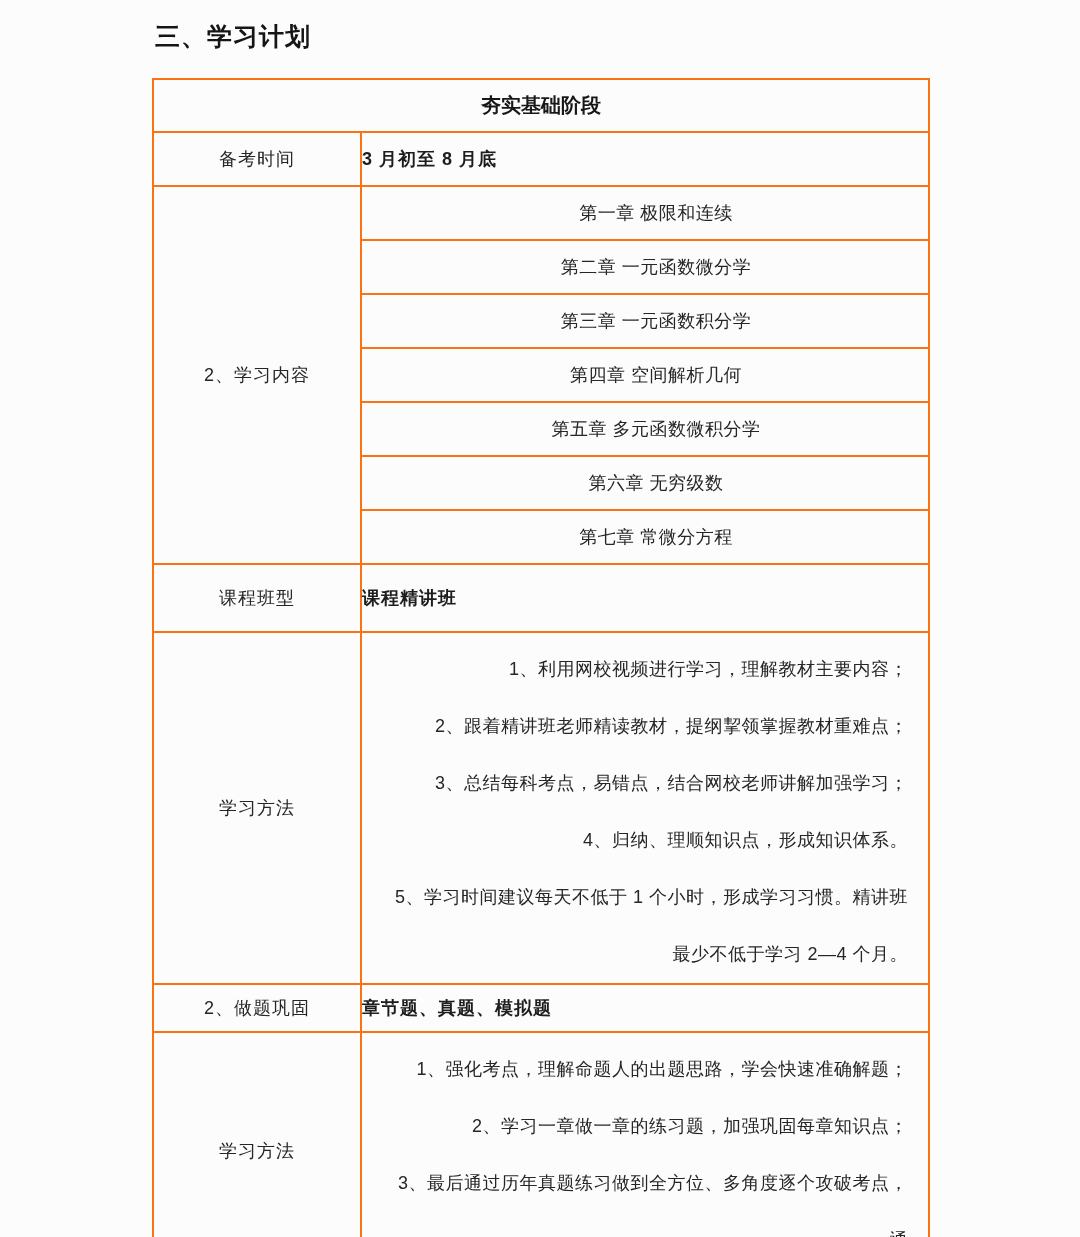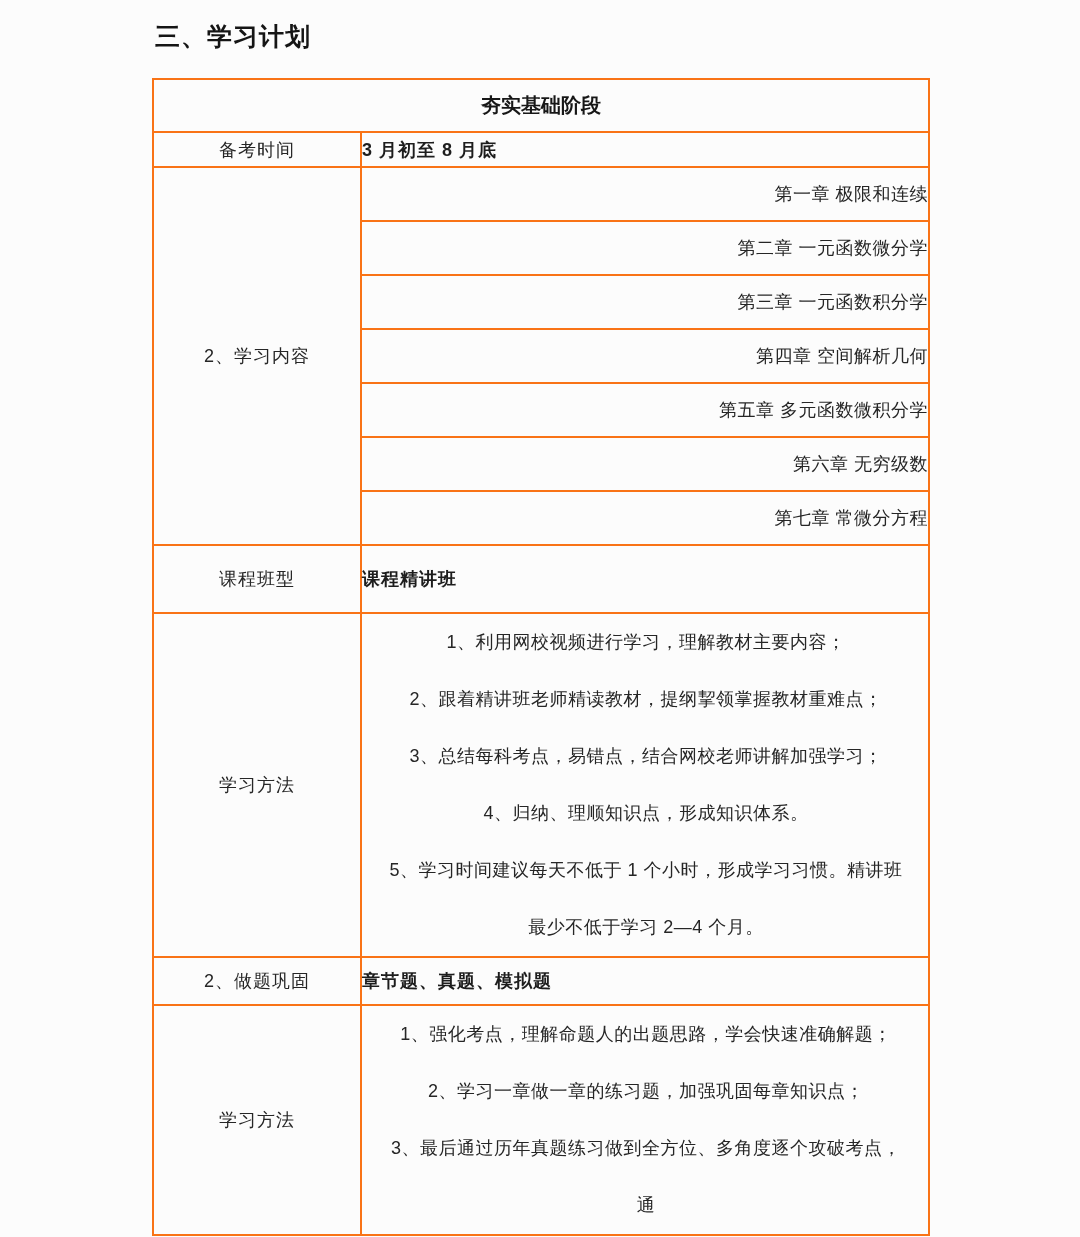--- a/index.html
+++ b/index.html
@@ -50,32 +50,32 @@
   }
   td.label-cell{
     text-align:center;
     letter-spacing:1px;
   }
   td.value-cell{
     font-weight:700;
     color:#1d1d1d;
     letter-spacing:1px;
   }
-  tr.prep-row td{height:35px;}
+  tr.prep-row td{height:54px;}
   tr.chapter-row td{height:54px;}
   td.chapter-cell{
-    text-align:right;
+    text-align:center;
     padding-left:22px;
     letter-spacing:0.5px;
   }
   tr.course-row td{height:68px;}
   tr.practice-row td{height:48px;}
   td.method-cell{
-    text-align:center;
-    padding:0 20px 0 22px;
+    text-align:right;
+    padding:8px 20px 0 22px;
     vertical-align:top;
   }
   .method-line{
     line-height:57px;
     letter-spacing:0.5px;
   }
 </style>
 </head>
 <body>
 

